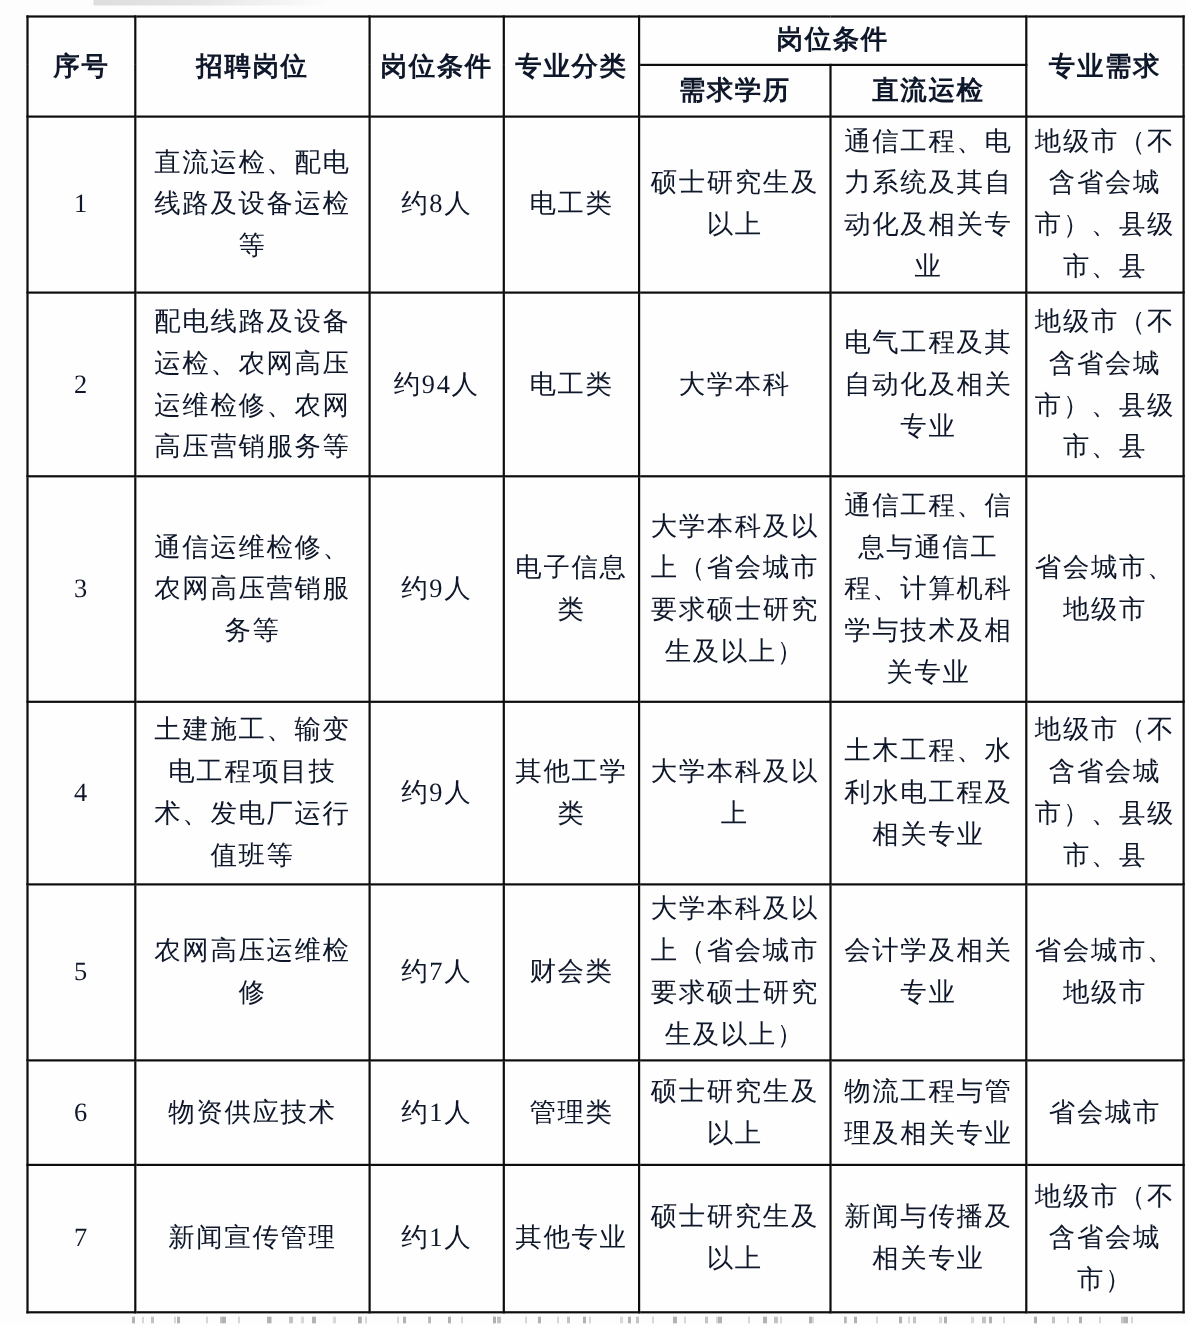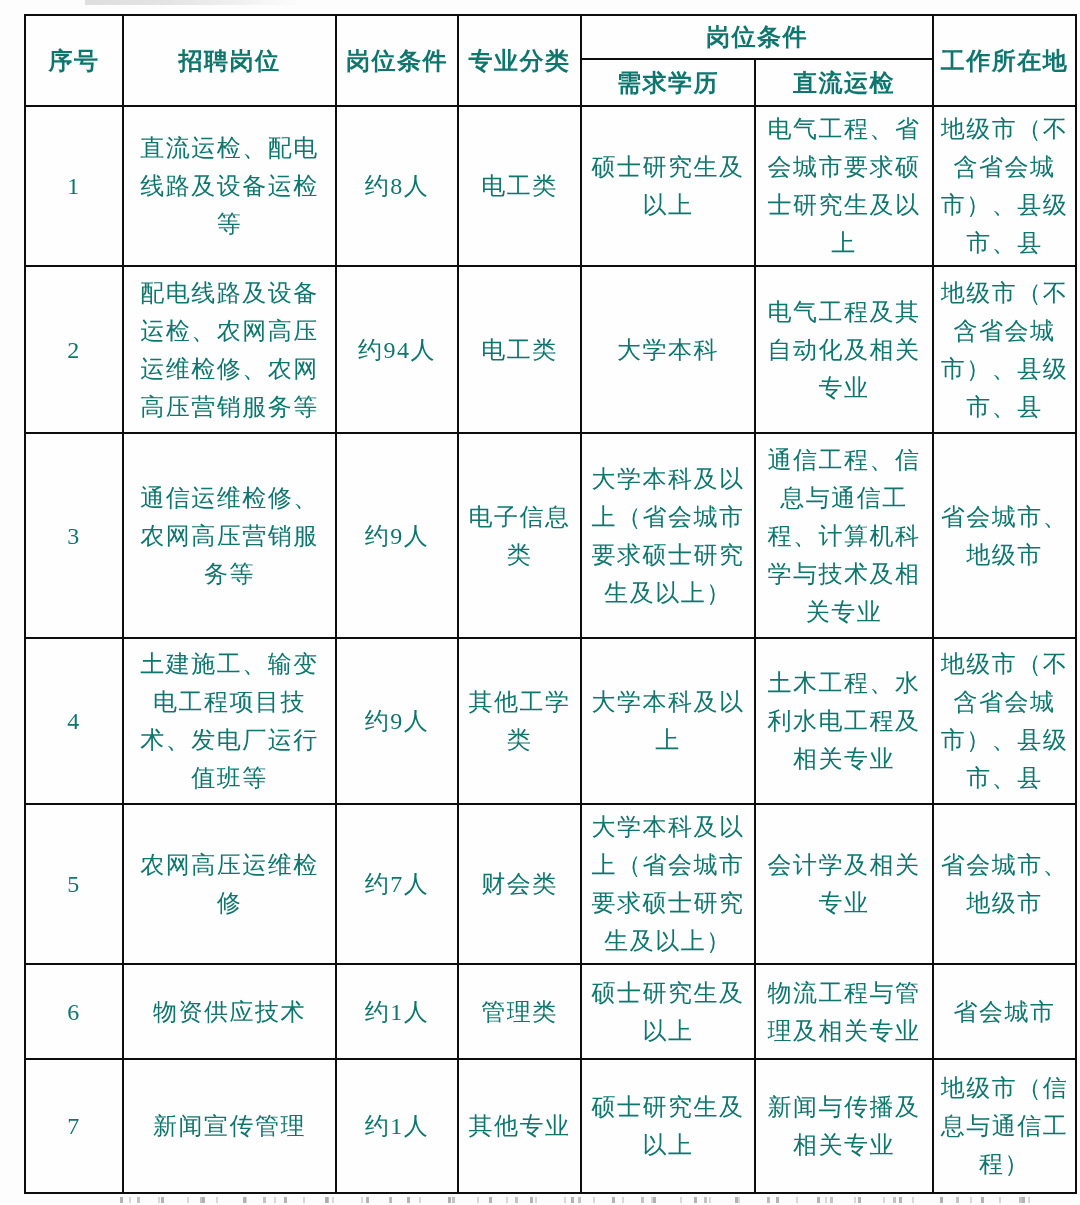--- a/index.html
+++ b/index.html
@@ -5,21 +5,21 @@
   html, body {
     margin: 0;
     padding: 0;
   }
   .page {
     position: relative;
     width: 1080px;
     height: 1205px;
     background: #fdfdfd;
     font-family: "Liberation Serif", "DejaVu Serif", serif;
-    color: #0f766e;
+    color: #0f172a;
     overflow: hidden;
   }
   .remnant-top {
     position: absolute;
     left: 85px;
     top: 0;
     width: 215px;
     height: 5px;
     background: linear-gradient(90deg, #dedede 0%, #e4e4e4 40%, #f2f2f2 75%, rgba(255,255,255,0) 100%);
   }
@@ -92,35 +92,35 @@
       <col style="width:178px">
       <col style="width:143px">
     </colgroup>
     <thead>
       <tr class="hdr-top">
         <th rowspan="2">序号</th>
         <th rowspan="2">招聘岗位</th>
         <th rowspan="2">岗位条件</th>
         <th rowspan="2">专业分类</th>
         <th colspan="2">岗位条件</th>
-        <th rowspan="2">工作所在地</th>
+        <th rowspan="2">专业需求</th>
       </tr>
       <tr class="hdr-sub">
         <th>需求学历</th>
         <th>直流运检</th>
       </tr>
     </thead>
     <tbody>
       <tr class="r1">
         <td>1</td>
         <td>直流运检、配电线路及设备运检等</td>
         <td>约8人</td>
         <td>电工类</td>
         <td>硕士研究生及以上</td>
-        <td>电气工程、省会城市要求硕士研究生及以上</td>
+        <td>通信工程、电力系统及其自动化及相关专业</td>
         <td>地级市（不含省会城市）、县级市、县</td>
       </tr>
       <tr class="r2">
         <td>2</td>
         <td>配电线路及设备运检、农网高压运维检修、农网高压营销服务等</td>
         <td>约94人</td>
         <td>电工类</td>
         <td>大学本科</td>
         <td>电气工程及其自动化及相关专业</td>
         <td>地级市（不含省会城市）、县级市、县</td>
@@ -161,20 +161,20 @@
         <td>物流工程与管理及相关专业</td>
         <td>省会城市</td>
       </tr>
       <tr class="r7">
         <td>7</td>
         <td>新闻宣传管理</td>
         <td>约1人</td>
         <td>其他专业</td>
         <td>硕士研究生及以上</td>
         <td>新闻与传播及相关专业</td>
-        <td>地级市（信息与通信工程）</td>
+        <td>地级市（不含省会城市）</td>
       </tr>
     </tbody>
   </table>
 
   <div class="remnant-bottom"></div>
 
 </div>
 
 </body></html>

